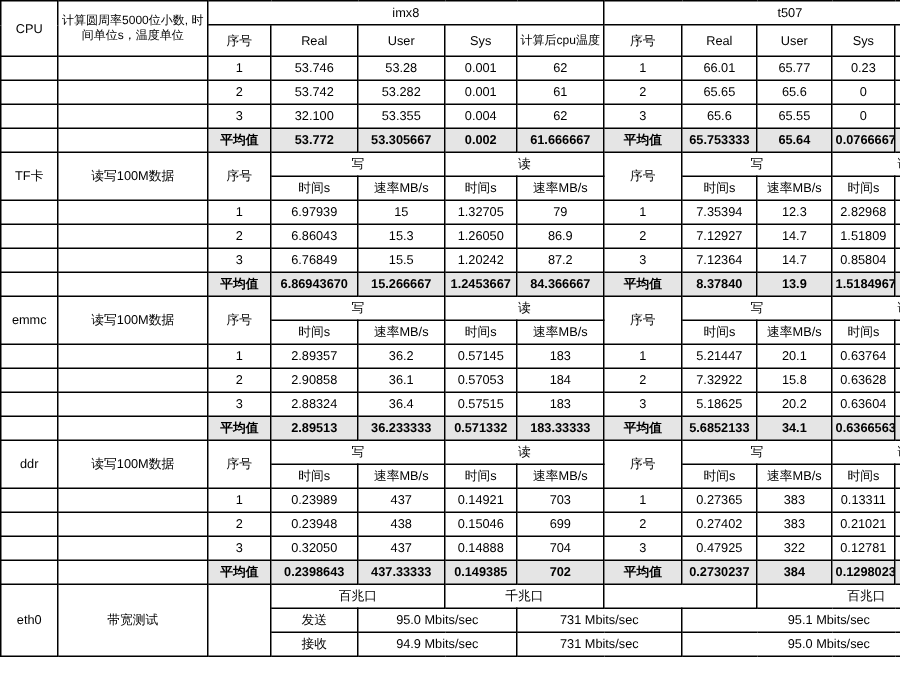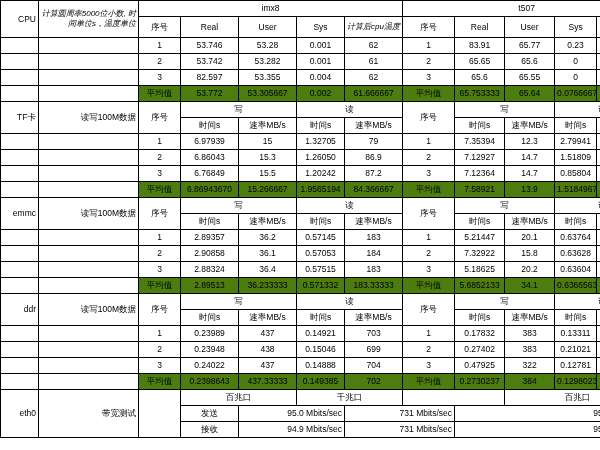--- a/index.html
+++ b/index.html
@@ -17,23 +17,23 @@
     border:1px solid #000;
     padding:0 2px;
     height:15px;
     line-height:13px;
     font-size:8.5px;
     text-align:center;
     vertical-align:middle;
     overflow:hidden;
     white-space:nowrap;
   }
-  td.left{text-align:right;}
-  td.wrap{white-space:normal;line-height:10px;font-size:8px;font-style:italic;}
-  .yellow{background:#4d7c0f;font-weight:normal;}
+  td.left{text-align:center;}
+  td.wrap{white-space:normal;line-height:10px;font-size:8px;}
+  .yellow{background:#e5e5e5;font-weight:bold;}
 </style>
 </head>
 <body>
 
 <table>
   <colgroup>
     <col style="width:38px">
       <col style="width:100px">
     <col style="width:42px">
       <col style="width:58px">
@@ -69,21 +69,21 @@
 
   <tr>
     <td></td>
         <td></td>
     <td>1</td>
     <td>53.746</td>
     <td>53.28</td>
     <td>0.001</td>
     <td>62</td>
     <td>1</td>
-    <td>83.91</td>
+    <td>66.01</td>
     <td>65.77</td>
     <td>0.23</td>
     <td>59.354</td>
   </tr>
   <tr>
     <td></td>
         <td></td>
     <td>2</td>
     <td>53.742</td>
     <td>53.282</td>
@@ -92,21 +92,21 @@
     <td>2</td>
     <td>65.65</td>
     <td>65.6</td>
     <td>0</td>
     <td>59.921</td>
   </tr>
   <tr>
     <td></td>
         <td></td>
     <td>3</td>
-    <td>82.597</td>
+    <td>32.100</td>
     <td>53.355</td>
     <td>0.004</td>
     <td>62</td>
     <td>3</td>
     <td>65.6</td>
     <td>65.55</td>
     <td>0</td>
     <td>59.921</td>
   </tr>
   <tr>
@@ -148,21 +148,21 @@
     <td></td>
         <td></td>
     <td>1</td>
     <td>6.97939</td>
     <td>15</td>
     <td>1.32705</td>
     <td>79</td>
     <td>1</td>
     <td>7.35394</td>
     <td>12.3</td>
-    <td>2.79941</td>
+    <td>2.82968</td>
     <td>69</td>
   </tr>
   <tr>
     <td></td>
         <td></td>
     <td>2</td>
     <td>6.86043</td>
     <td>15.3</td>
     <td>1.26050</td>
     <td>86.9</td>
@@ -185,24 +185,24 @@
     <td>14.7</td>
     <td>0.85804</td>
     <td>69.1</td>
   </tr>
   <tr>
     <td></td>
         <td></td>
     <td class="yellow">平均值</td>
     <td class="yellow">6.86943670</td>
     <td class="yellow">15.266667</td>
-    <td class="yellow">1.9565194</td>
+    <td class="yellow">1.2453667</td>
     <td class="yellow">84.366667</td>
     <td class="yellow">平均值</td>
-    <td class="yellow">7.58921</td>
+    <td class="yellow">8.37840</td>
     <td class="yellow">13.9</td>
     <td class="yellow">1.5184967</td>
     <td class="yellow">69.066667</td>
   </tr>
 
   <tr>
     <td rowspan="2" class="left">emmc</td>
     <td rowspan="2" class="left">读写100M数据</td>
     <td rowspan="2">序号</td>
     <td colspan="2">写</td>
@@ -300,21 +300,21 @@
   </tr>
   <tr>
     <td></td>
         <td></td>
     <td>1</td>
     <td>0.23989</td>
     <td>437</td>
     <td>0.14921</td>
     <td>703</td>
     <td>1</td>
-    <td>0.17832</td>
+    <td>0.27365</td>
     <td>383</td>
     <td>0.13311</td>
     <td>788</td>
   </tr>
   <tr>
     <td></td>
         <td></td>
     <td>2</td>
     <td>0.23948</td>
     <td>438</td>
@@ -323,21 +323,21 @@
     <td>2</td>
     <td>0.27402</td>
     <td>383</td>
     <td>0.21021</td>
     <td>816</td>
   </tr>
   <tr>
     <td></td>
         <td></td>
     <td>3</td>
-    <td>0.24022</td>
+    <td>0.32050</td>
     <td>437</td>
     <td>0.14888</td>
     <td>704</td>
     <td>3</td>
     <td>0.47925</td>
     <td>322</td>
     <td>0.12781</td>
     <td>820</td>
   </tr>
   <tr>

